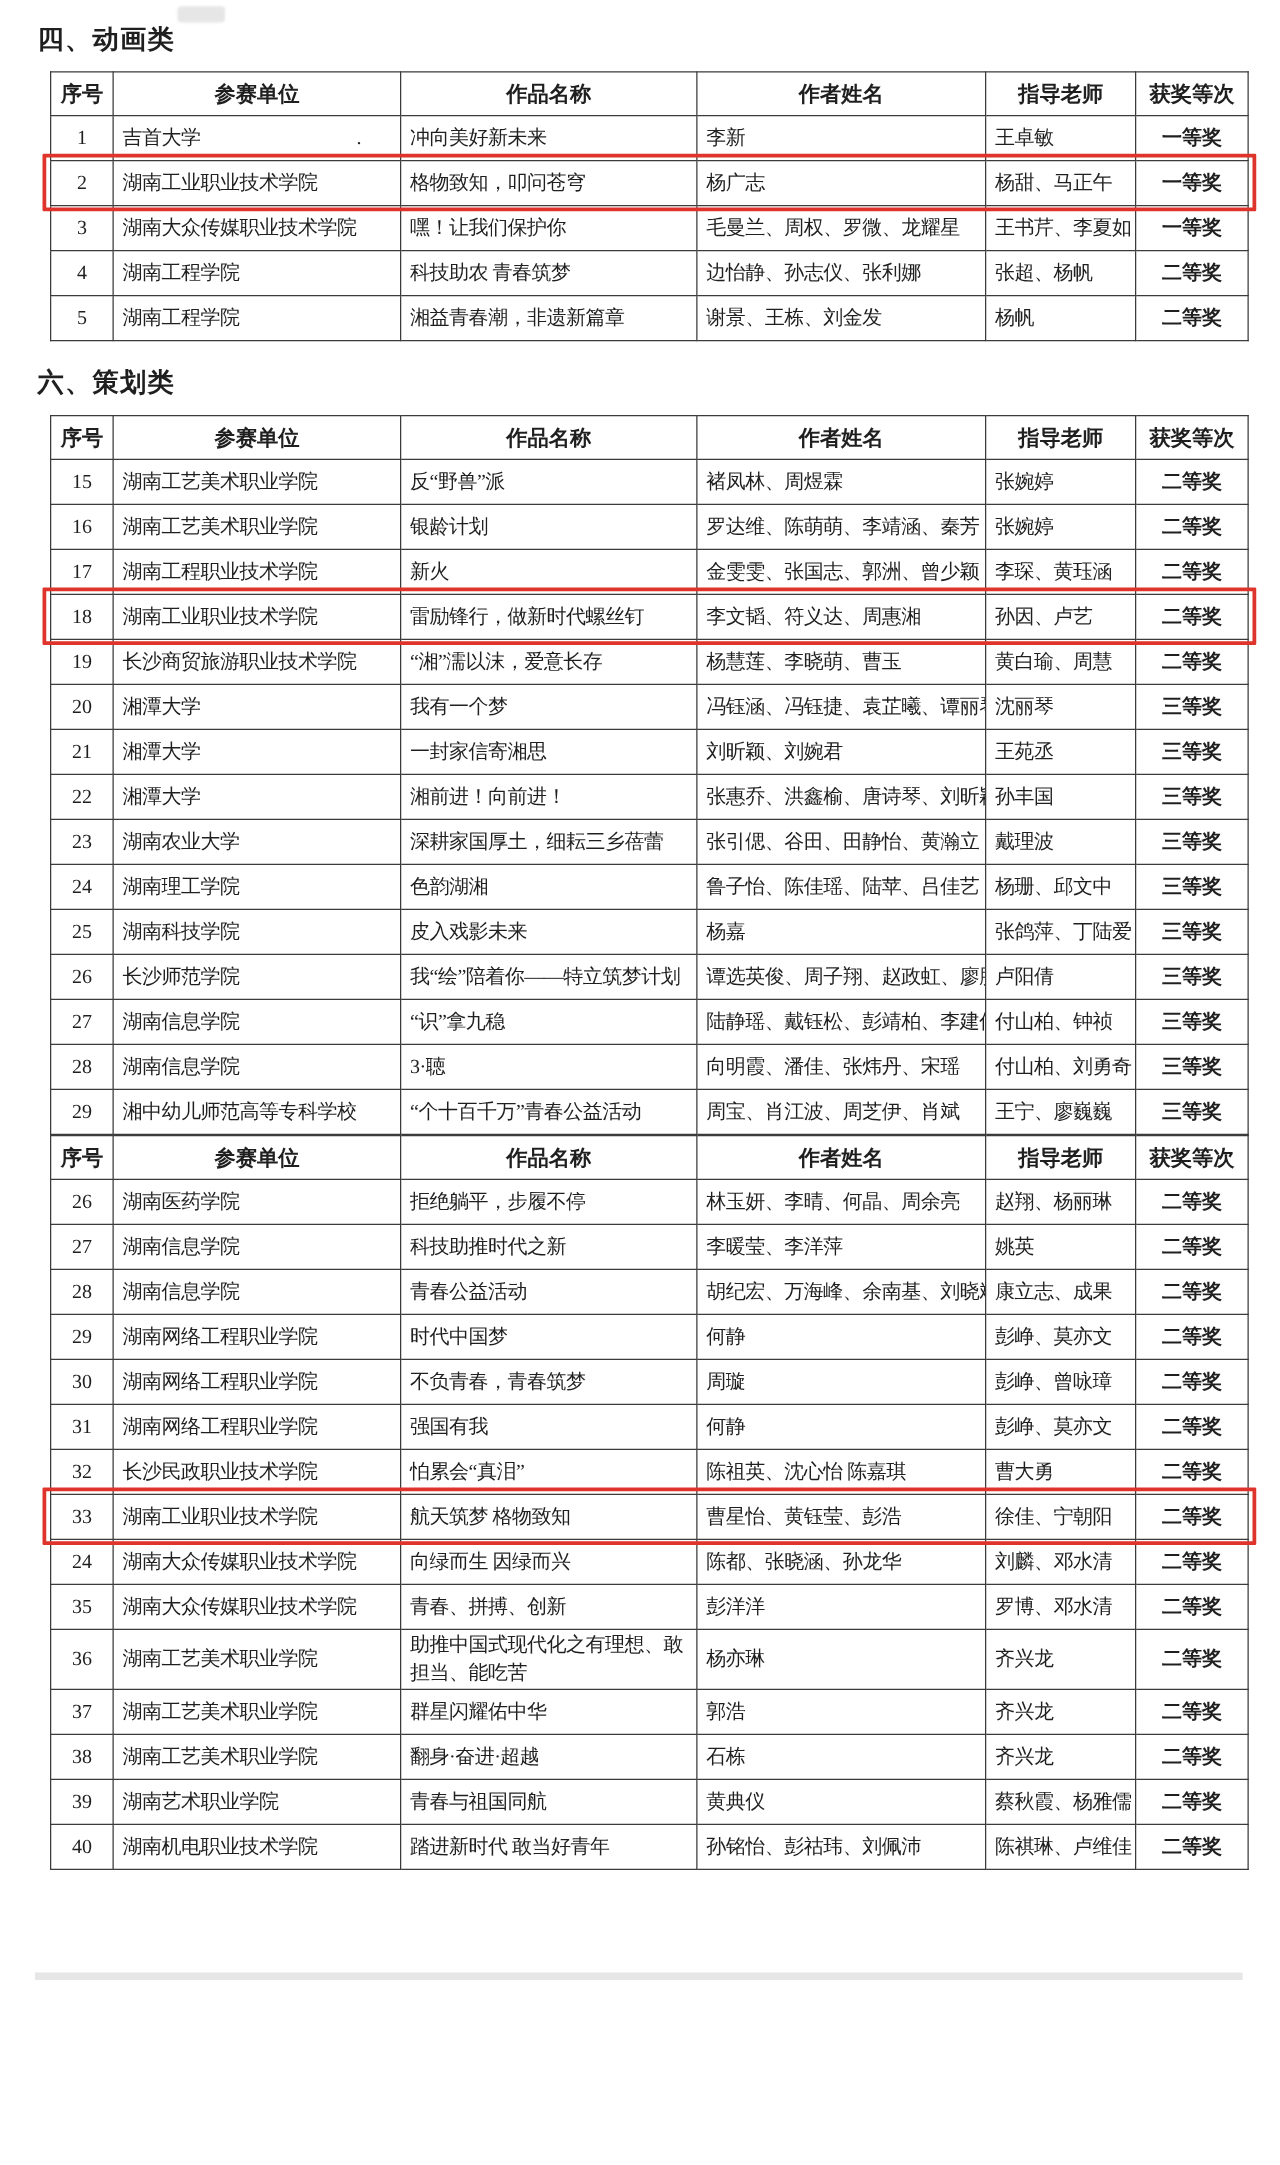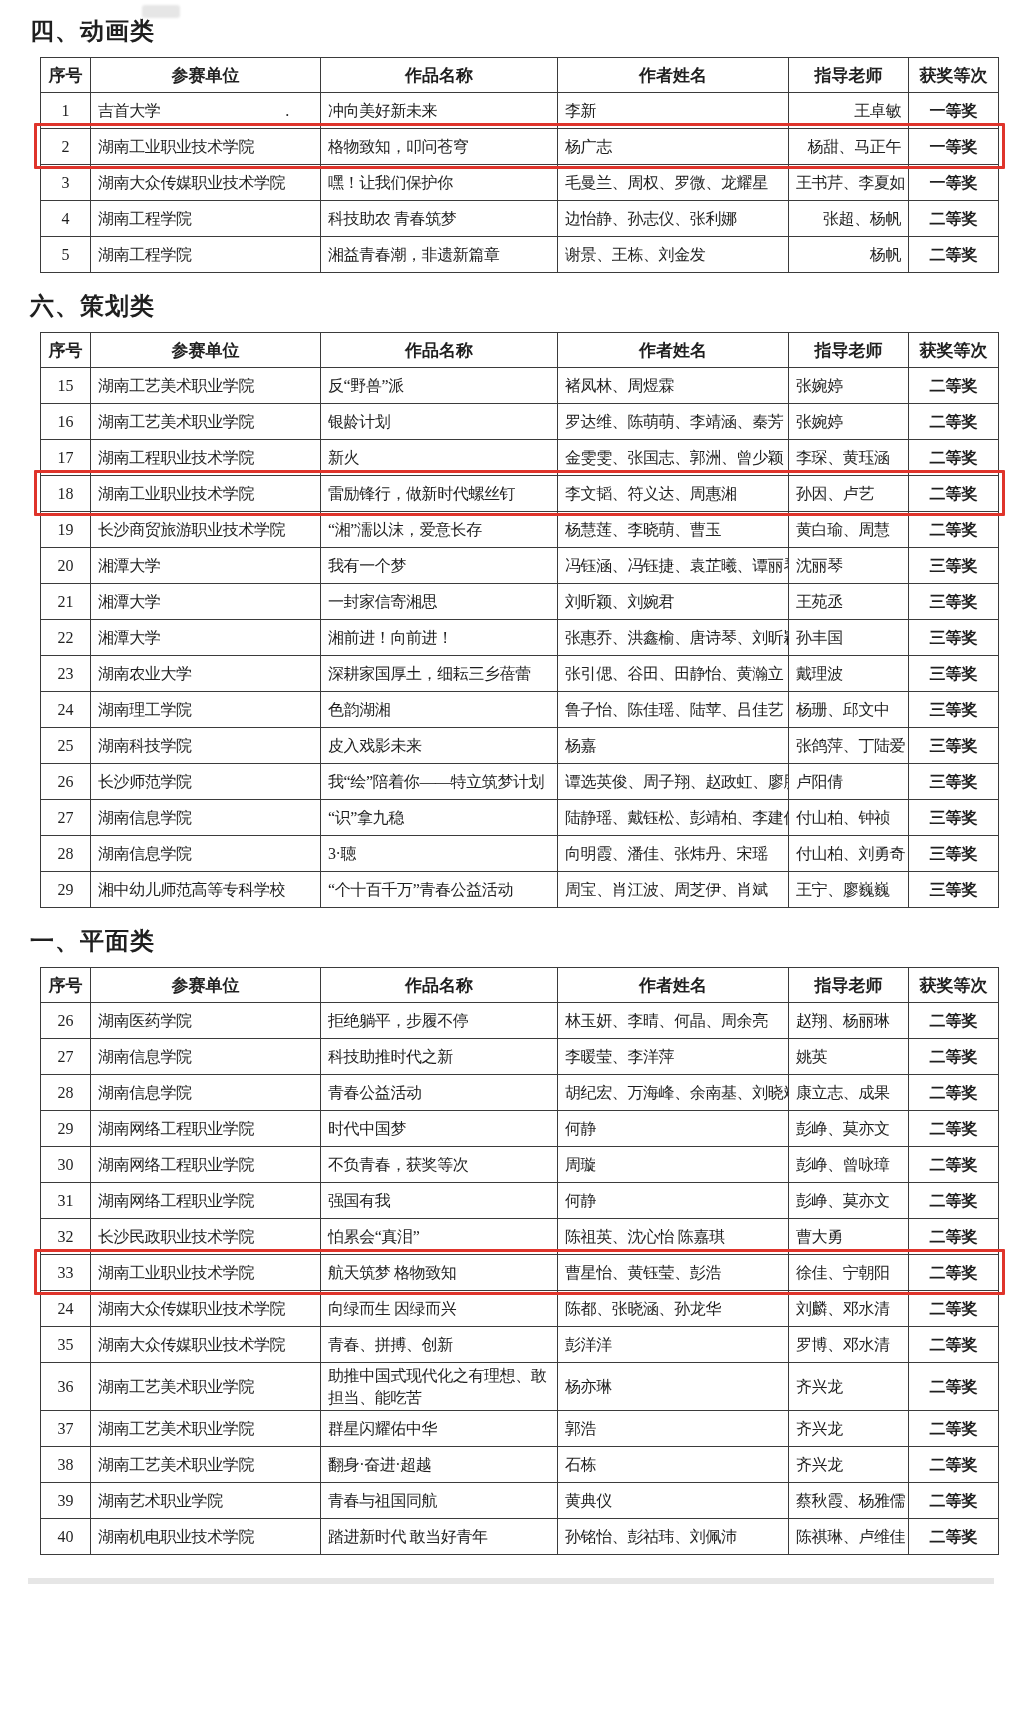--- a/index.html
+++ b/index.html
@@ -3,21 +3,21 @@
 <meta charset="utf-8">
 <style>
   * { margin:0; padding:0; box-sizing:border-box; }
   html,body { background:#ffffff; }
   body {
     width:1024px; height:1732px; position:relative; overflow:hidden;
     font-family:"Liberation Serif","DejaVu Serif",serif;
     color:#1f1f1f;
   }
   .section-title {
-    font-size:24px; font-weight:bold; line-height:26px;
+    font-size:21px; font-weight:bold; line-height:26px;
     margin:20px 0 13px 30px; letter-spacing:1px;
   }
   .awards-section:first-of-type .section-title { margin-top:18px; }
   .tbl-wrap { position:relative; width:958px; margin-left:40px; }
   table.awards {
     width:958px; border-collapse:collapse; table-layout:fixed;
     background:#fff;
   }
   table.awards th, table.awards td {
     border:1px solid #3b3b3b; vertical-align:middle;
@@ -28,21 +28,21 @@
     white-space:nowrap;
   }
   table.awards td { height:36px; font-size:16px; line-height:1.35; }
   td.c-no    { text-align:center; width:50px; }
   td.c-award { text-align:center; white-space:nowrap;font-weight:bold; }
   td.c-unit, td.c-work, td.c-authors {
     font-size:15.5px; letter-spacing:-0.4px; white-space:nowrap; text-align:left;
   }
   td.c-work.wrap { white-space:normal; }
   td.c-advisors { font-size:15.5px; letter-spacing:-0.4px; white-space:nowrap; }
-  table.advisor-center td.c-advisors { text-align:right;margin-top:12px; }
+  table.advisor-center td.c-advisors { text-align:left;margin-top:12px; }
   table.advisor-left   td.c-advisors { text-align:left;margin-left:44px; }
   .hl-box {
     position:absolute; border:3px solid #df342b; pointer-events:none;
     border-radius:1px;
   }
   .artifact-smudge-top {
     position:absolute; left:142px; top:5px; width:38px; height:13px;
     background:#c9c9c9; opacity:.45; border-radius:3px; filter:blur(1px);
   }
   .artifact-band-bottom {
@@ -268,21 +268,20 @@
             <td class="c-advisors">王宁、廖巍巍</td>
             <td class="c-award">三等奖</td>
           </tr>
         </tbody>
     </table>
   <div class="hl-box" style="top: 138px; left: -6px; width: 971px; height: 46px;"></div>
     </div>
 </section>
 
 <section class="awards-section">
-  <h2 class="section-title">一、平面类</h2>
   <div class="tbl-wrap">
     <table class="awards advisor-left">
       <colgroup>
         <col style="width:50px">
           <col style="width:230px">
           <col style="width:237px">
         <col style="width:231px">
           <col style="width:120px">
           <col style="width:90px">
       </colgroup>
@@ -325,21 +324,21 @@
             <td class="c-no">29</td>
             <td class="c-unit">湖南网络工程职业学院</td>
             <td class="c-work">时代中国梦</td>
             <td class="c-authors">何静</td>
             <td class="c-advisors">彭峥、莫亦文</td>
             <td class="c-award">二等奖</td>
           </tr>
           <tr>
             <td class="c-no">30</td>
             <td class="c-unit">湖南网络工程职业学院</td>
-            <td class="c-work">不负青春，获奖等次</td>
+            <td class="c-work">不负青春，青春筑梦</td>
             <td class="c-authors">周璇</td>
             <td class="c-advisors">彭峥、曾咏璋</td>
             <td class="c-award">二等奖</td>
           </tr>
           <tr>
             <td class="c-no">31</td>
             <td class="c-unit">湖南网络工程职业学院</td>
             <td class="c-work">强国有我</td>
             <td class="c-authors">何静</td>
             <td class="c-advisors">彭峥、莫亦文</td>

